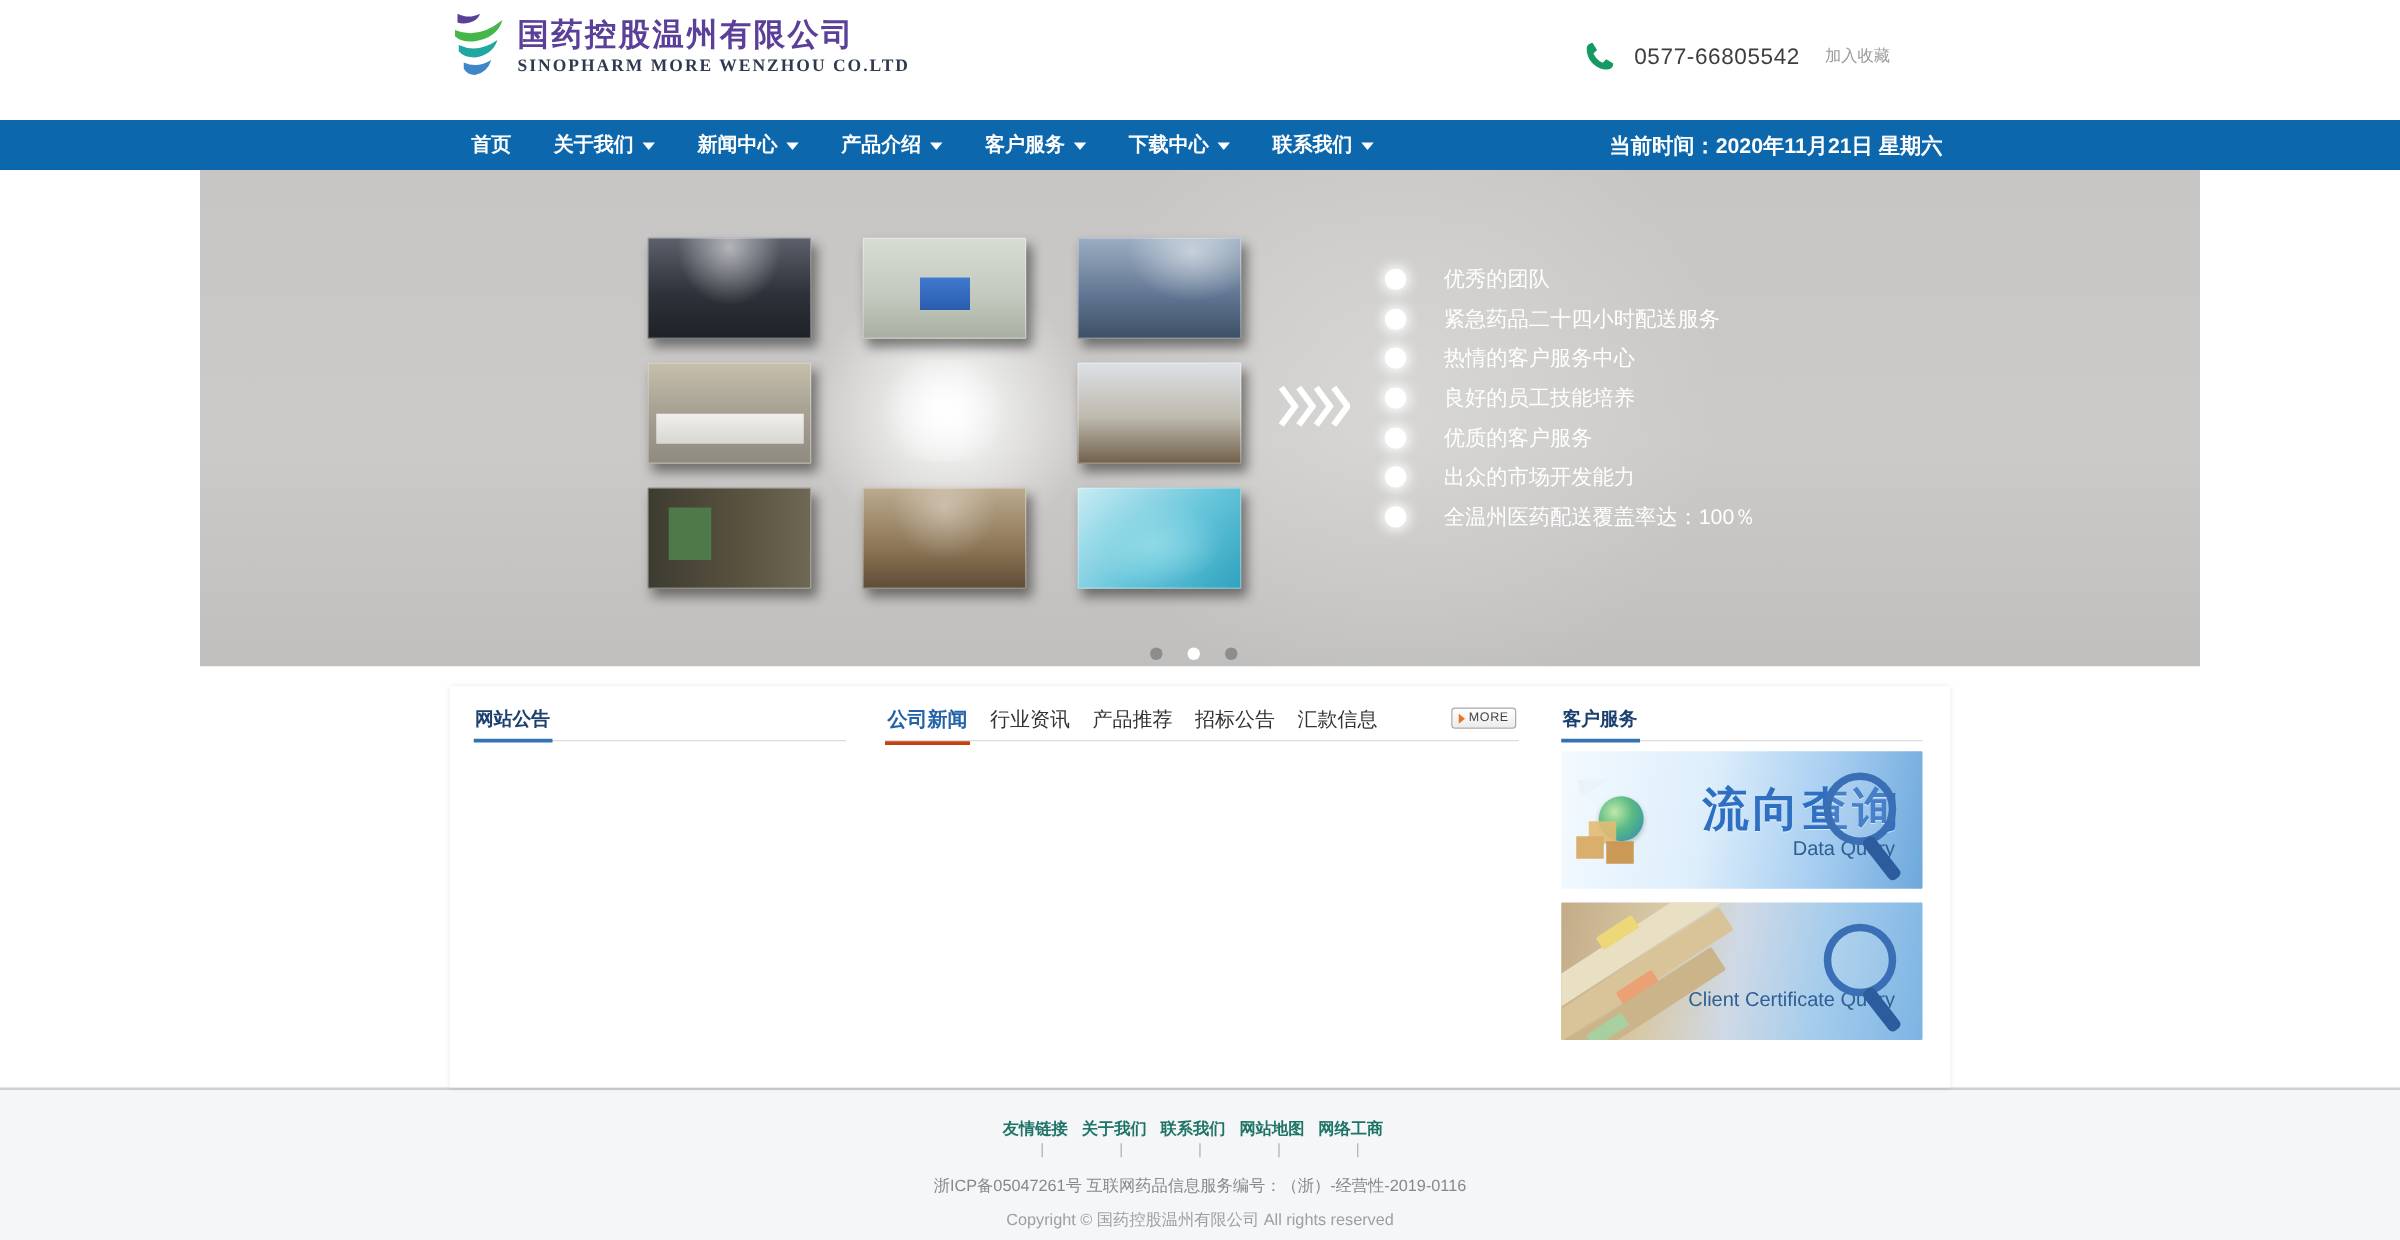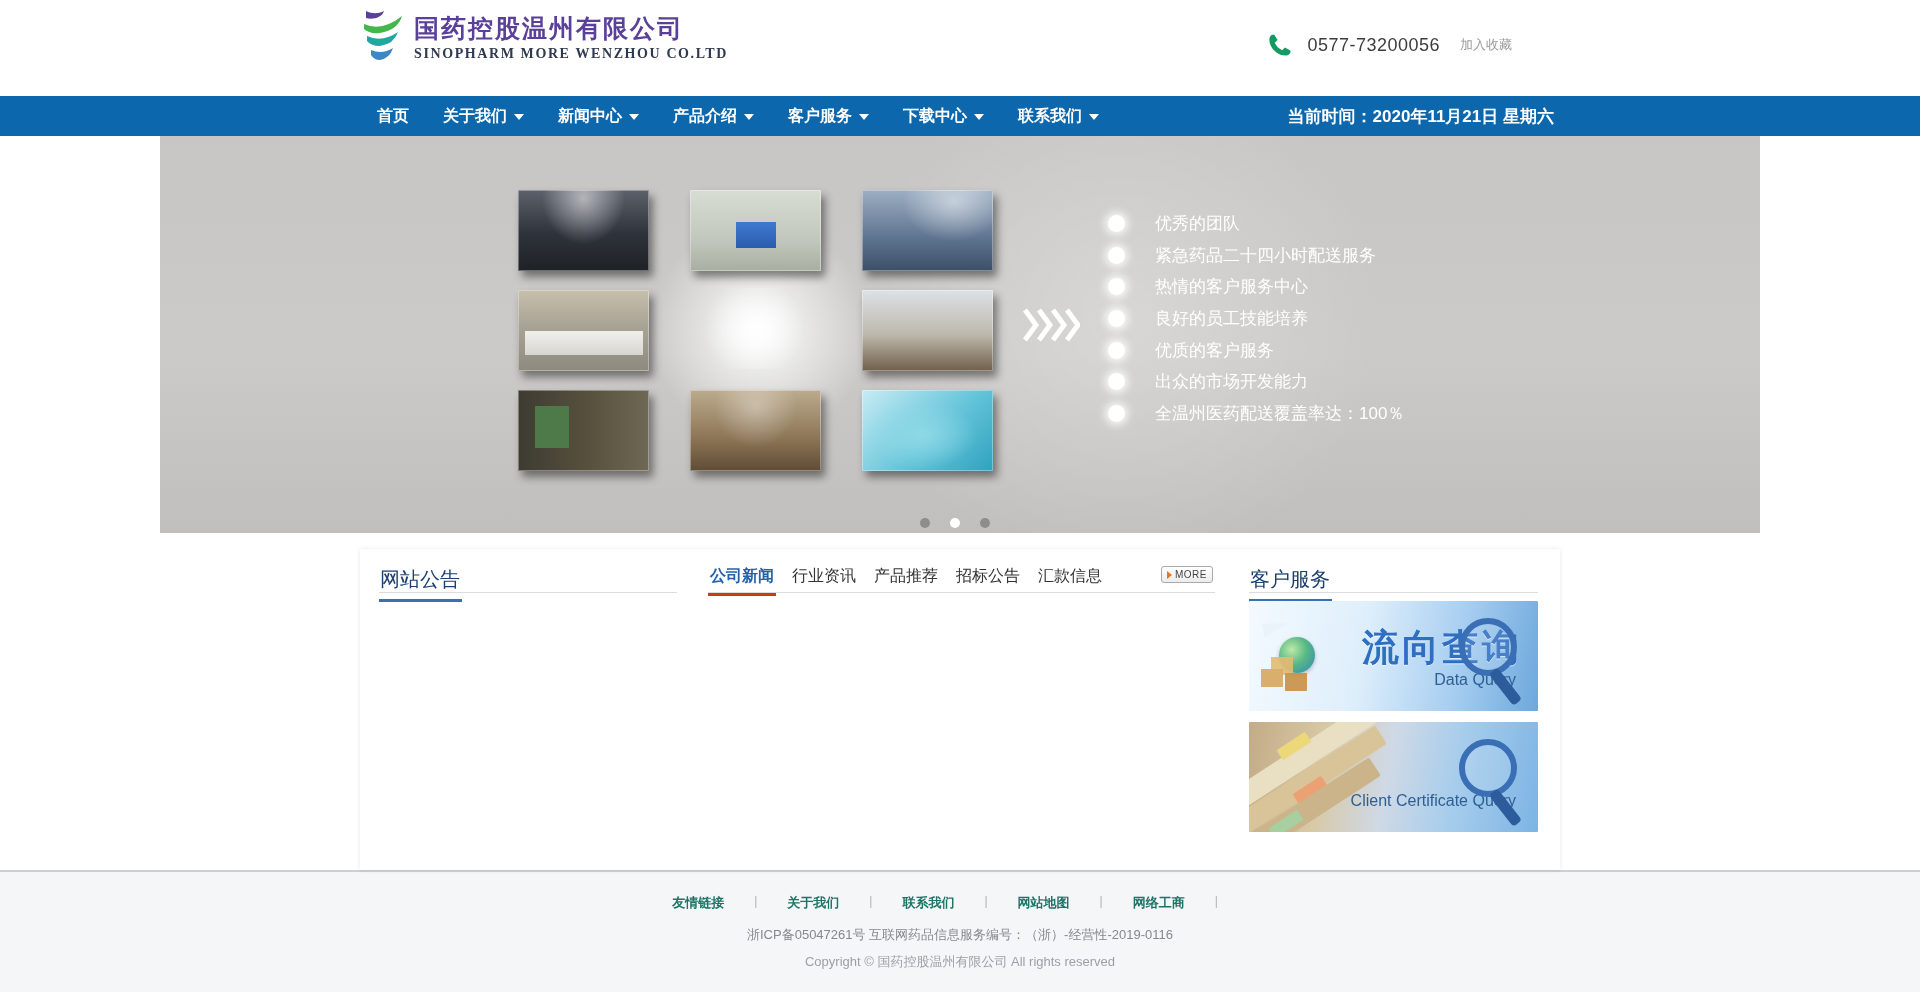--- a/index.html
+++ b/index.html
@@ -69,21 +69,21 @@
   .dot.active { background:#fff; }
 
   
   .content { width:1200px; min-height:321px; margin:16px auto 0; position:relative; background:#fff;
     box-shadow:0 0 5px rgba(0,0,0,.09); }
   .col { position:absolute; top:17px; }
   .col-notice { left:19px; width:298px; }
   .col-news { left:348px; width:507px; }
   .col-service { left:889px; width:289px; }
   .col-head { border-bottom:1px solid #dcdcdc; height:27px; position:relative; }
-  .col-head .t { display:inline-block; font-size:20px; font-weight:normal; color:#1b3f6e;
+  .col-head .t { display:inline-block; font-size:15px; font-weight:bold; color:#1b3f6e;
     padding:0 2px 6px 1px; border-bottom:3px solid #3373b5; margin-bottom:-2px; }
   .tabs { list-style:none; display:flex; }
   .tabs li { font-size:16px; color:#333; padding:0 2px 6px; margin-right:14px; cursor:pointer; }
   .tabs li.active { color:#2563a8; font-weight:bold; border-bottom:3px solid #c2410c; margin-bottom:-2px; }
   .more-btn { position:absolute; right:2px; top:0; display:flex; align-items:center; height:17px;
     border:1px solid #aaa; border-radius:3px; background:linear-gradient(#fff,#ececec);
     padding:0 5px; cursor:pointer; text-decoration:none; }
   .more-arrow { width:0; height:0; border-top:4px solid transparent; border-bottom:4px solid transparent;
     border-left:5px solid #e8751e; margin-right:3px; }
   .more-txt { font-size:10px; color:#444; letter-spacing:.5px; }
@@ -112,21 +112,21 @@
   .fs2 { left:-52px; top:56px; background:#d9c49a; }
   .fs3 { left:-58px; top:88px; background:#cbb489; }
   .ftab { position:absolute; width:34px; height:12px; border-radius:2px 2px 0 0; transform:rotate(-33deg); }
   .ftab1 { left:28px; top:18px; background:#ecd779; }
   .ftab2 { left:44px; top:62px; background:#eba173; }
   .ftab3 { left:20px; top:96px; background:#a8cf9f; }
 
   
   .footer { height:122px; background:#f5f6f8; border-top:2px solid #cdd0d2; text-align:center; }
   .flinks { list-style:none; display:flex; justify-content:center; padding-top:22px; }
-  .flinks li { display:flex; align-items:flex-start; }
+  .flinks li { display:flex; align-items:flex-start;flex-direction:column; }
   .flinks a { font-size:13px; font-weight:bold; color:#1e7466; text-decoration:none; cursor:pointer; }
   .fsep { color:#a9b5b3; margin:0 30px; font-size:12px; }
   .icp { margin-top:14px; font-size:13px; color:#83898e; }
   .copyright { margin-top:9px; font-size:13px; color:#9aa1a6; }
 </style>
 </head>
 <body>
 
 <div class="header">
   <div class="header-inner">
@@ -139,21 +139,21 @@
       </svg>
       <div class="logo-text">
         <div class="logo-title">国药控股温州有限公司</div>
         <div class="logo-sub">SINOPHARM MORE WENZHOU CO.LTD</div>
       </div>
     </div>
     <div class="header-right">
       <svg class="phone-svg" viewBox="0 0 24 24">
         <path fill="#169a63" d="M6.6 2.2 C4 2.2 2.2 4 2.2 6.6 c0 8.3 6.9 15.2 15.2 15.2 c2.6 0 4.4-1.8 4.4-4.4 l-5.2-3.2 -2.6 2.6 c-3-1.2-5.6-3.8-6.8-6.8 l2.6-2.6 Z"></path>
       </svg>
-      <span class="phone-num">0577-73200056</span>
+      <span class="phone-num">0577-66805542</span>
       <a class="fav-link">加入收藏</a>
     </div>
   </div>
 </div>
 
 <div class="nav">
   <div class="nav-inner">
     <ul class="menu">
       <li>
           <span>首页</span>

